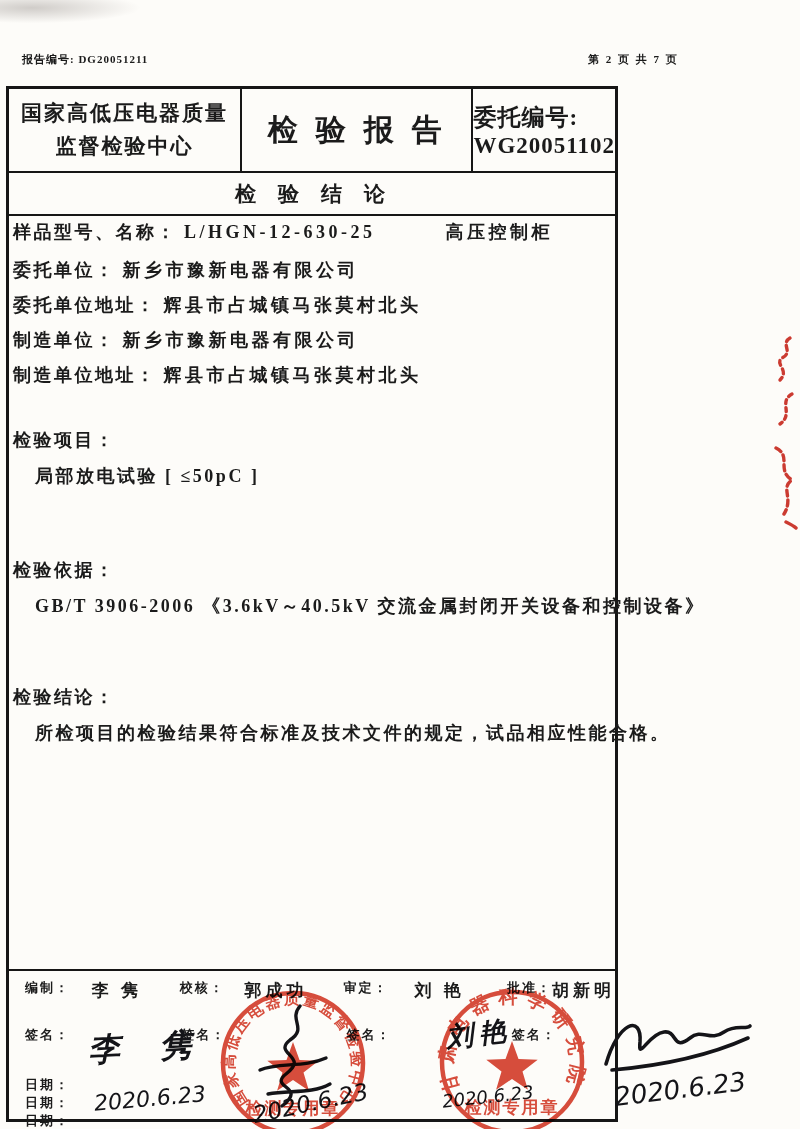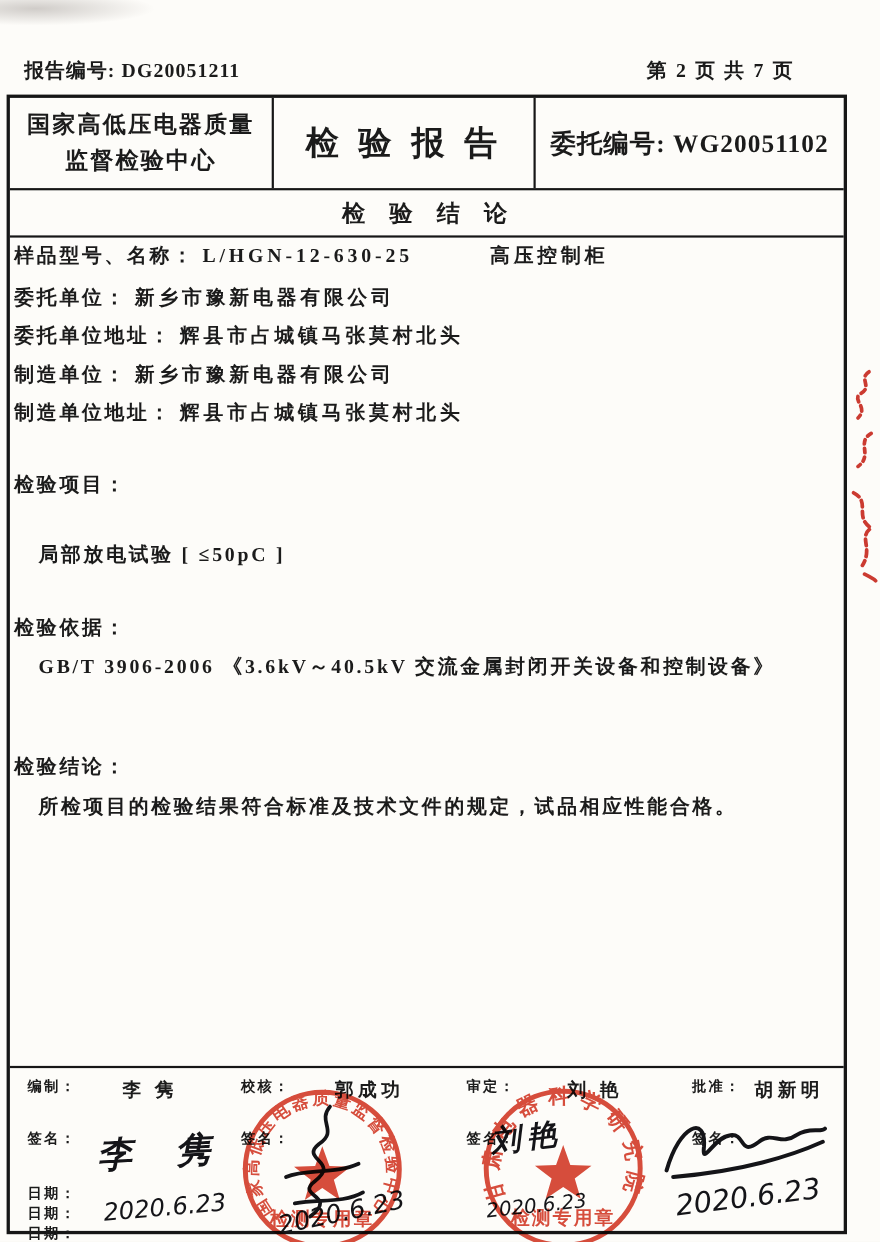--- a/index.html
+++ b/index.html
@@ -6,26 +6,26 @@
   .page{
     position:relative;width:800px;height:1129px;margin:0 auto;
     background:#fdfcf9;overflow:hidden;
     font-family:"Liberation Serif","DejaVu Serif",serif;
     color:#1b1b1b;
   }
   .smudge{position:absolute;left:0;top:0;width:160px;height:26px;
     background:radial-gradient(ellipse at 20% 30%, rgba(90,80,75,.28), rgba(90,80,75,0) 60%);
     pointer-events:none;}
   
-  .meta-row{position:absolute;left:0;top:52px;width:800px;height:26px;font-size:18px;font-weight:bold;}
+  .meta-row{position:absolute;left:0;top:52px;width:800px;height:26px;font-size:11px;font-weight:bold;}
   .meta-left{position:absolute;left:22px;top:0;letter-spacing:1px;}
   .meta-right{position:absolute;left:588px;top:0;letter-spacing:2px;}
   
   .doc-table{
-    position:absolute;left:6px;top:86px;width:764px;height:1036px;
+    position:absolute;left:6px;top:86px;width:612px;height:1036px;
     border:3px solid #161616;box-sizing:border-box;background:transparent;
   }
   .header-row{display:flex;height:82px;border-bottom:2px solid #161616;}
   .hcell{box-sizing:border-box;display:flex;flex-direction:column;justify-content:center;align-items:center;}
   .hcell.org{width:240px;border-right:2px solid #161616;font-size:21px;font-weight:bold;line-height:1.55;letter-spacing:2px;}
   .hcell.title{width:238px;border-right:2px solid #161616;font-size:30px;font-weight:bold;letter-spacing:18px;padding-left:14px;}
   .hcell.commission{flex:1;font-size:23px;font-weight:bold;letter-spacing:1px;}
   .section-title-row{
     height:43px;border-bottom:2px solid #161616;box-sizing:border-box;
     display:flex;align-items:center;justify-content:center;
@@ -98,21 +98,21 @@
       <div class="line" style="top:112px;">
         <span>制造单位：</span>
         <span class="val">新乡市豫新电器有限公司</span>
       </div>
       <div class="line" style="top:147px;">
         <span>制造单位地址：</span>
         <span class="val">辉县市占城镇马张莫村北头</span>
       </div>
 
       <div class="line" style="top:212px;">检验项目：</div>
-      <div class="line indent" style="top:248px;margin-top:28px;">局部放电试验 [ ≤50pC ]</div>
+      <div class="line indent" style="top:248px;">局部放电试验 [ ≤50pC ]</div>
 
       <div class="line" style="top:342px;">检验依据：</div>
       <div class="line indent" style="top:378px;">GB/T 3906-2006 《3.6kV～40.5kV 交流金属封闭开关设备和控制设备》</div>
 
       <div class="line" style="top:469px;">检验结论：</div>
       <div class="line indent" style="top:505px;">所检项目的检验结果符合标准及技术文件的规定，试品相应性能合格。</div>
     </div>
 
     <div class="signoff">
       <div class="so-row r1">

